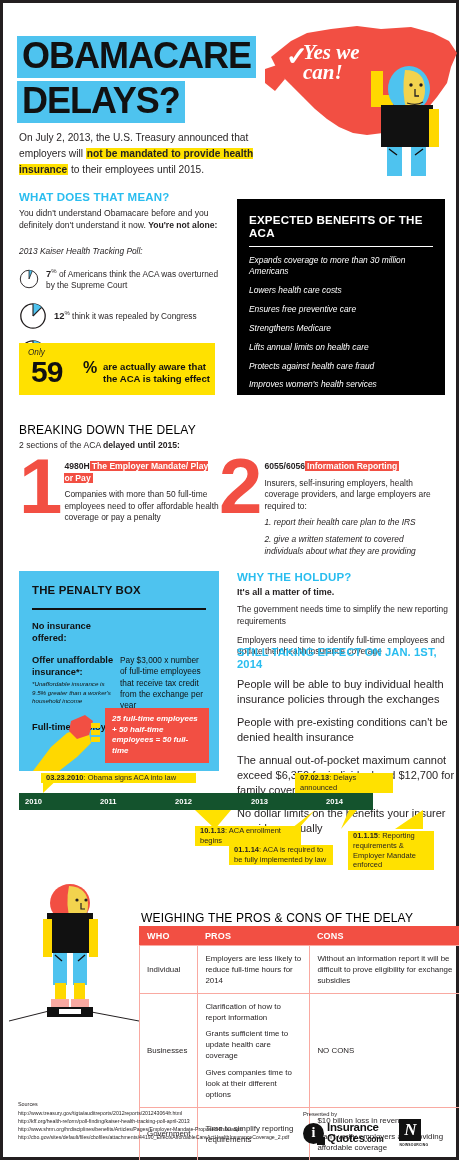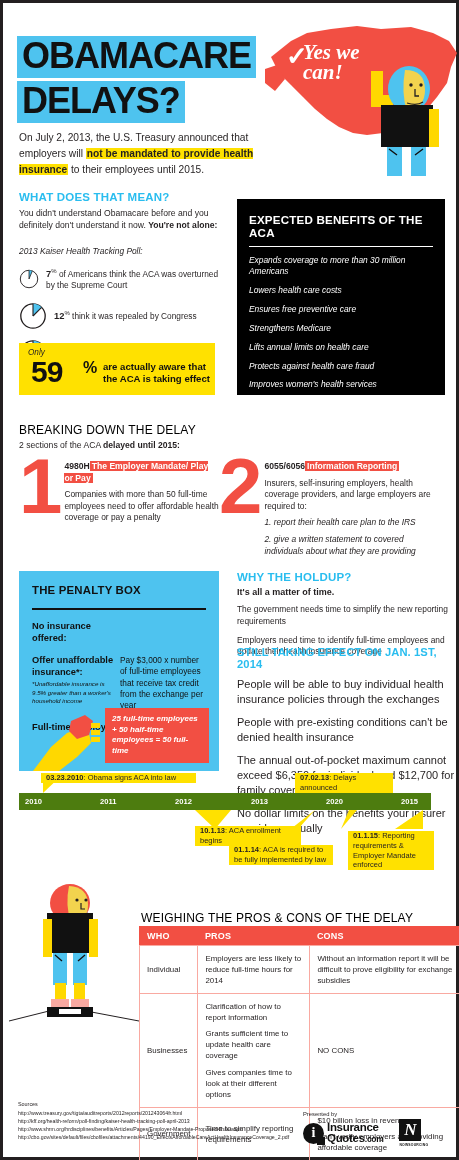--- a/index.html
+++ b/index.html
@@ -135,22 +135,22 @@
   
   .holdup { position: absolute; left: 234px; top: 568px; width: 212px; }
   .holdup .b { font-size: 9px; font-weight: bold; color: #231f20; margin-top: 4px; }
   .holdup p { font-size: 8.4px; line-height: 1.4; color: #231f20; margin-top: 7px; }
   .effect { position: absolute; left: 234px; top: 643px; width: 218px; }
   .effect h3 { font-size: 11.2px; font-weight: bold; color: #29bdef; letter-spacing: .1px; }
   .effect p { font-size: 11px; line-height: 1.4; color: #231f20; margin-top: 7px; }
 
   
   .tl-bar {
-    position: absolute; left: 16px; top: 790px; width: 412px; height: 17px;
-    background: #4d7c0f;
+    position: absolute; left: 16px; top: 790px; width: 354px; height: 17px;
+    background: #14532d;
   }
   .tl-bar span {
     position: absolute; top: 4px; color: #fff; font-size: 7.6px; font-weight: bold;
   }
   .tl-flag {
     position: absolute; background: #ffe100; color: #231f20;
     font-size: 7.5px; line-height: 1.3; padding: 0 5px;
   }
   .tl-flag b { font-weight: bold; }
 
@@ -388,21 +388,21 @@
     <p>People with pre-existing conditions can't be denied health insurance</p>
     <p>The annual out-of-pocket maximum cannot exceed $6,350 for individual and $12,700 for family coverage</p>
     <p>No dollar limits on the benefits your insurer provides annually</p>
   </div>
 
   <div class="tl-bar">
     <span style="left:6px">2010</span>
     <span style="left:81px">2011</span>
     <span style="left:156px">2012</span>
     <span style="left:232px">2013</span>
-    <span style="left:307px">2020</span>
+    <span style="left:307px">2014</span>
     <span style="left:382px">2015</span>
   </div>
 
   <svg style="position:absolute;left:16px;top:771px;width:426px;height:120px">
     <polygon points="24,0 44,0 24,19" fill="#ffe100"></polygon>
     <polygon points="278,0 300,0 292,19" fill="#ffe100"></polygon>
     <polygon points="176,36 196,55 212,36" fill="#ffe100"></polygon>
     <polygon points="296,36 250,72 264,72" fill="#ffe100"></polygon>
     <polygon points="330,36 322,55 338,36" fill="#ffe100"></polygon>
     <polygon points="376,55 404,36 404,55" fill="#ffe100"></polygon>

